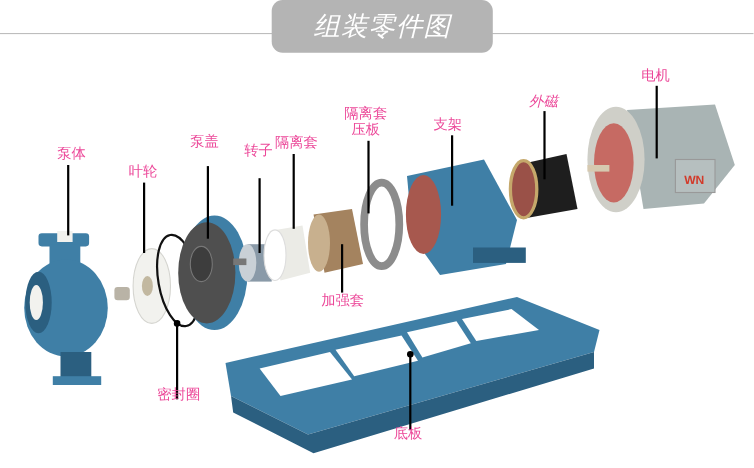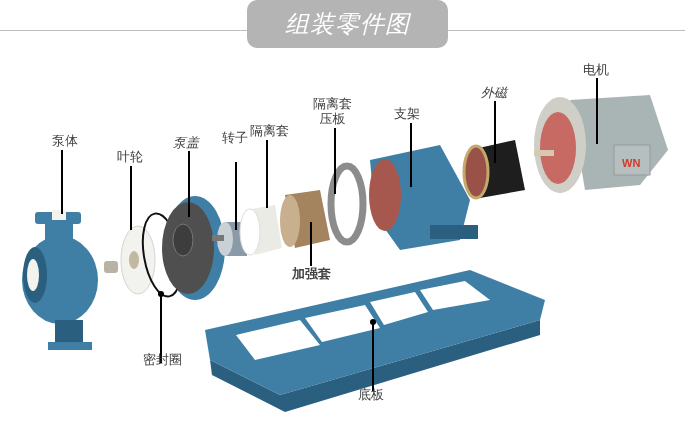--- a/index.html
+++ b/index.html
@@ -1,20 +1,20 @@
 <!DOCTYPE html>
 <html><head>
 <meta charset="utf-8">
 <style>
   html,body{margin:0;padding:0;background:#ffffff;}
   body{width:685px;height:425px;position:relative;overflow:hidden;font-family:"DejaVu Sans","Liberation Sans",sans-serif;}
   .hline{position:absolute;left:0;right:0;top:30px;height:1px;background:#bdbdbd;}
   .title-box{position:absolute;left:247px;top:0;width:201px;height:48px;background:#b4b4b4;border-radius:10px;display:flex;align-items:center;justify-content:center;font-style:italic;}
   .title-text{color:#ffffff;font-size:24px;letter-spacing:1px;}
-  .label{position:absolute;font-size:13px;color:#404040;white-space:nowrap;line-height:15px;text-align:center;}
+  .label{position:absolute;font-size:13px;color:#ec4899;white-space:nowrap;line-height:15px;text-align:center;}
   .leader{position:absolute;width:2px;background:#000;}
   .dot{position:absolute;width:6px;height:6px;border-radius:50%;background:#000;}
   svg{position:absolute;left:0;top:0;}
 </style>
 </head>
 <body>
 
 <div class="hline"></div>
 <div class="title-box">
   <span class="title-text">组装零件图</span>
@@ -92,21 +92,21 @@
     <text x="622" y="167" font-size="11" font-weight="bold" fill="#d23a2a" font-family="Liberation Sans, sans-serif">WN</text>
   </g>
 </svg>
 
 <div class="label" style="left:52px;top:133px;">泵体</div>
 <div class="leader" style="left:61px;top:150px;height:64px;"></div>
 
 <div class="label" style="left:117px;top:149px;">叶轮</div>
 <div class="leader" style="left:130px;top:166px;height:64px;"></div>
 
-<div class="label" style="left:173px;top:135px;font-style:italic;">泵盖</div>
+<div class="label" style="left:173px;top:122px;">泵盖</div>
 <div class="leader" style="left:188px;top:151px;height:66px;"></div>
 
 <div class="label" style="left:222px;top:130px;">转子</div>
 <div class="leader" style="left:235px;top:162px;height:68px;"></div>
 
 <div class="label" style="left:250px;top:123px;">隔离套</div>
 <div class="leader" style="left:266px;top:140px;height:68px;"></div>
 
 <div class="label" style="left:313px;top:96px;">
   <div>隔离套</div>
@@ -117,21 +117,21 @@
 <div class="label" style="left:394px;top:106px;">支架</div>
 <div class="leader" style="left:410px;top:123px;height:64px;"></div>
 
 <div class="label" style="left:481px;top:85px;font-style:italic;">外磁</div>
 <div class="leader" style="left:494px;top:101px;height:62px;"></div>
 
 <div class="label" style="left:583px;top:62px;">电机</div>
 <div class="leader" style="left:596px;top:78px;height:66px;"></div>
 
 <div class="leader" style="left:310px;top:222px;height:44px;"></div>
-<div class="label" style="left:292px;top:266px;font-weight:bold;">加强套</div>
+<div class="label" style="left:292px;top:266px;">加强套</div>
 
 <div class="dot" style="left:158px;top:291px;"></div>
 <div class="leader" style="left:160px;top:295px;height:68px;"></div>
 <div class="label" style="left:143px;top:352px;">密封圈</div>
 
 <div class="dot" style="left:370px;top:319px;"></div>
 <div class="leader" style="left:372px;top:323px;height:68px;"></div>
 <div class="label" style="left:358px;top:387px;">底板</div>
 
 </body></html>

